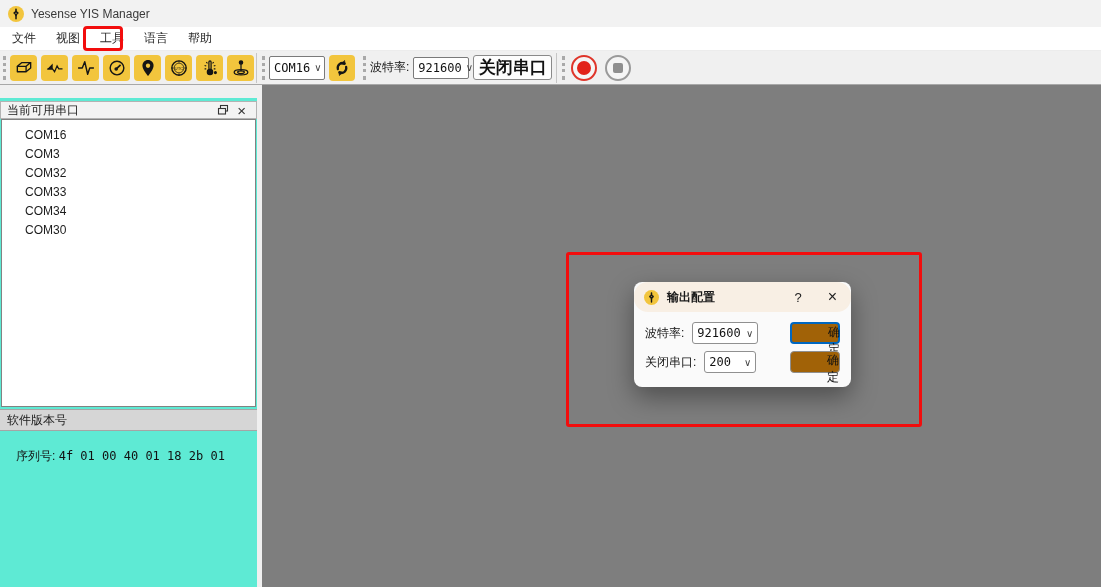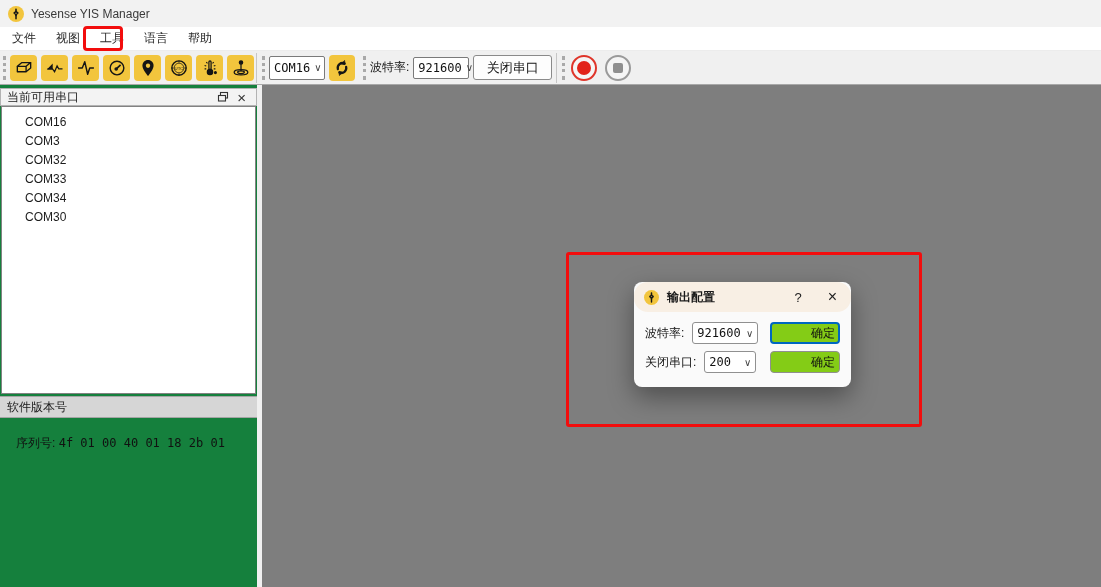--- a/index.html
+++ b/index.html
@@ -30,32 +30,32 @@
     display:flex; align-items:center; justify-content:center; padding:0; cursor:pointer; }
   .tool-btn svg { display:block; }
   .combo { background:#ffffff; border:1px solid #7a7a7a; border-radius:2px;
     display:flex; align-items:center; padding:0 4px; gap:4px; }
   .combo .val { font-family:"DejaVu Sans Mono", monospace; font-size:12px; color:#111; }
   .combo .chev { font-size:10px; color:#454545; margin-left:auto; }
   .combo-com { width:56px; height:24px; }
   .combo-baud { width:56px; height:22px; }
   .lbl { font-size:12px; color:#111; }
   .btn-closeport { height:25px; width:79px; background:#fdfdfd; border:1px solid #8a8a8a;
-    border-radius:3px; font-size:13px; color:#111; cursor:pointer; }
+    border-radius:3px; font-size:17px; color:#111; cursor:pointer;font-weight:bold; }
   .refresh-btn { width:26px; height:26px; background:#f2c53d; border:none; border-radius:4px;
     display:flex; align-items:center; justify-content:center; cursor:pointer; }
   .rec-btn { width:26px; height:26px; border-radius:50%; background:#f5f5f5;
     display:flex; align-items:center; justify-content:center; cursor:pointer; }
   .rec-btn.record { border:2px solid #df352a; }
   .rec-btn.record .dot { width:14px; height:14px; border-radius:50%; background:#e2231a; }
   .rec-btn.stop { border:2px solid #9a9a9a; }
   .rec-btn.stop .sq { width:10px; height:10px; border-radius:2px; background:#8f8f8f; }
 
   
-  .sidebar { position:absolute; left:0; top:85px; width:257px; bottom:0; background:#15803d; }
+  .sidebar { position:absolute; left:0; top:98px; width:257px; bottom:0; background:#5eead4; }
   .dock-header { margin-top:3px; height:18px; background:#f3f3f3;
     border:1px solid #b3b3b3; display:flex; align-items:center; padding:0 6px; }
   .dock-header .dtitle { font-size:12px; color:#222; flex:1; }
   .dock-header .hbtn { background:none; border:none; padding:0 4px; cursor:pointer;
     display:flex; align-items:center; color:#333; font-size:13px; line-height:1; }
   .port-list { margin:0 1px; height:288px; background:#ffffff; border:1px solid #828282;
     padding-top:6px; overflow:hidden; }
   .port-item { height:19px; line-height:19px; padding-left:23px; font-size:12px; color:#1c1c1c; cursor:default; }
   .info-header { margin-top:2px; height:22px; line-height:20px; background:#d6d6d6;
     border-top:1px solid #a5a5a5; border-bottom:1px solid #a5a5a5;
@@ -83,21 +83,21 @@
     cursor:pointer; padding:0 4px; line-height:1; }
   .dialog-body { padding:10px 11px 0 11px; }
   .drow { display:flex; align-items:center; margin-bottom:7px; }
   .drow .dlabel { font-size:12px; color:#111; }
   .dcombo { height:22px; background:#fff; border:1px solid #909090; border-radius:3px;
     display:flex; align-items:center; padding:0 4px; margin-left:8px; }
   .dcombo .val { font-family:"DejaVu Sans Mono", monospace; font-size:12px; color:#111; }
   .dcombo .chev { font-size:10px; color:#454545; margin-left:auto; }
   .dcombo-baud { width:66px; }
   .dcombo-freq { width:52px; }
-  .dbtn { width:70px; height:22px; margin-left:auto; background:#84cc16;
+  .dbtn { width:50px; height:22px; margin-left:auto; background:#a16207;
     border:1px solid #8f8f8f; border-radius:4px; font-size:12px; color:#111; cursor:pointer;padding-left:36px; }
   .dbtn.primary { border:2px solid #0067c0; }
 
   
   .annot { position:absolute; border:3px solid #f20d0d; background:transparent; pointer-events:none; }
   .annot-menu { left:83px; top:26px; width:40px; height:25px; border-radius:4px; }
   .annot-dialog { left:566px; top:252px; width:356px; height:175px; border-radius:3px; }
 </style>
 </head>
 <body>

